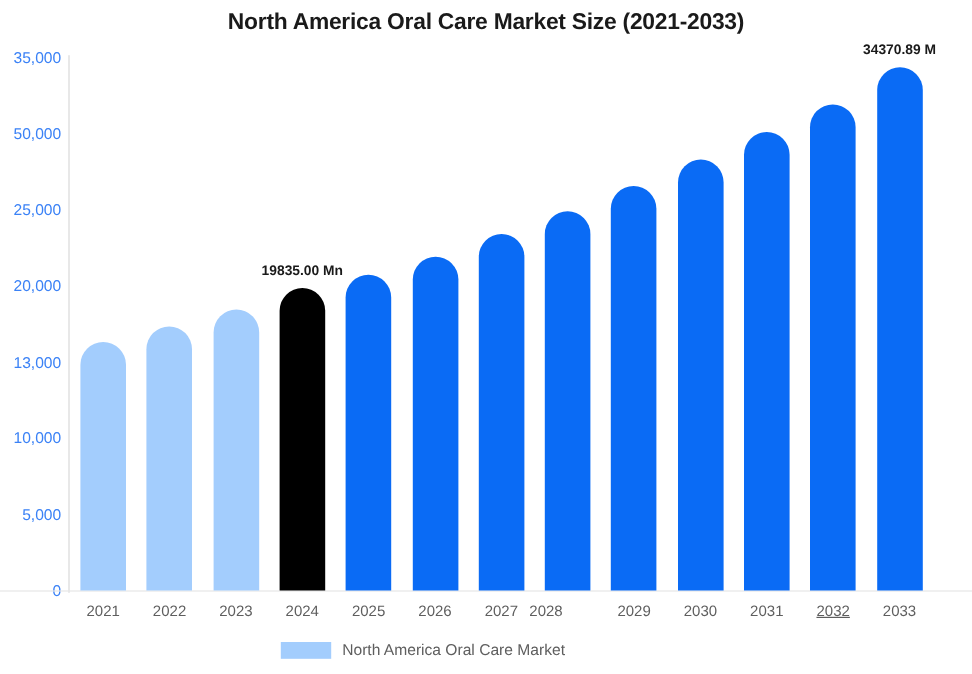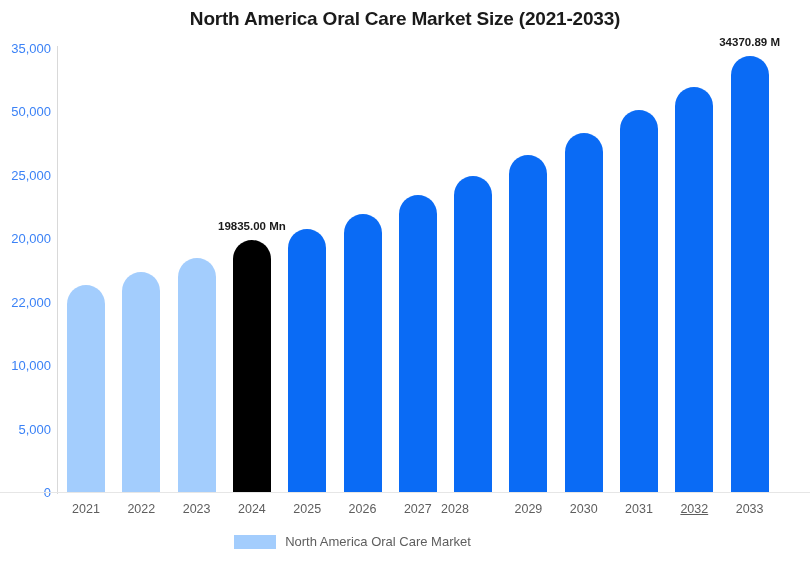--- a/index.html
+++ b/index.html
@@ -123,21 +123,21 @@
 <body>
 
 <div id="chart-root">
 
   <div id="chart-title">North America Oral Care Market Size (2021-2033)</div>
 
   <div id="y-tick-labels">
       <div class="y-tick-label" style="top: 492px;">0</div>
       <div class="y-tick-label" style="top: 428.571px;">5,000</div>
       <div class="y-tick-label" style="top: 365.143px;">10,000</div>
-      <div class="y-tick-label" style="top: 301.714px;">22,000</div>
+      <div class="y-tick-label" style="top: 301.714px;">13,000</div>
       <div class="y-tick-label" style="top: 238.286px;">20,000</div>
       <div class="y-tick-label" style="top: 174.857px;">25,000</div>
       <div class="y-tick-label" style="top: 111.429px;">50,000</div>
       <div class="y-tick-label" style="top: 48px;">35,000</div>
     </div>
 
   <div id="y-axis-line"></div>
   <div id="x-axis-line"></div>
 
   <div id="plot-area"></div>

